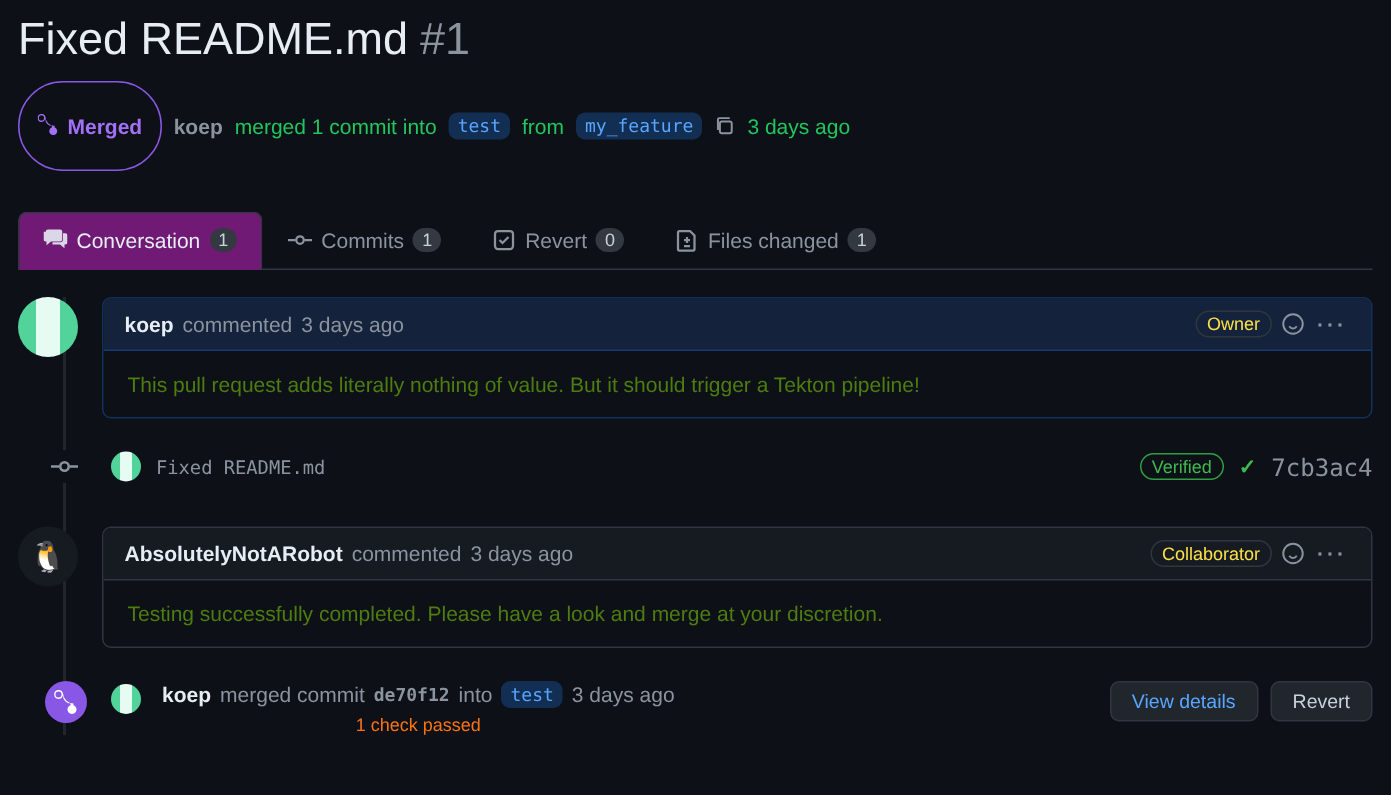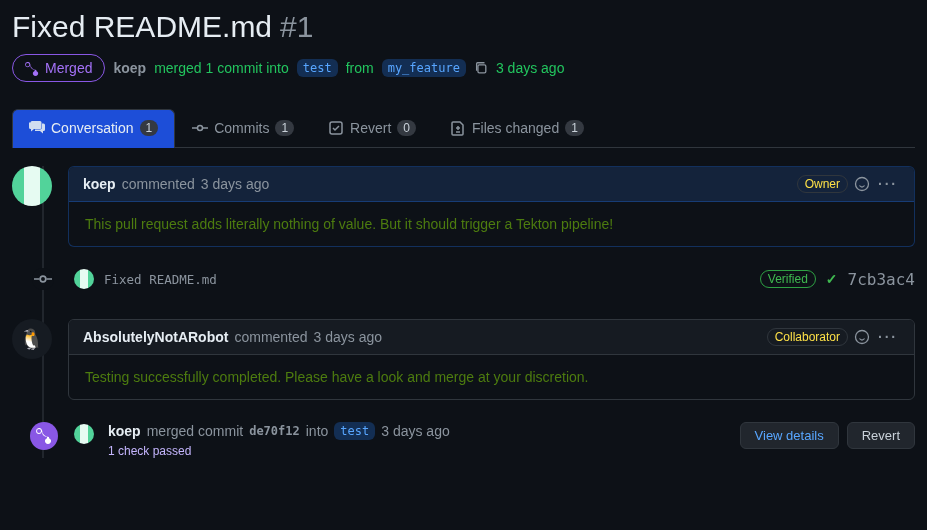--- a/index.html
+++ b/index.html
@@ -11,41 +11,41 @@
     width: 927px;
     height: 530px;
     overflow: hidden;
     padding: 10px 12px 0 12px;
   }
   .title-row { display: flex; align-items: baseline; gap: 8px; margin-bottom: 10px; }
   .title-text { font-size: 30px; font-weight: 400; color: #e6edf3; }
   .title-number { font-size: 30px; font-weight: 300; color: #8b949e; }
   .meta-row { display: flex; align-items: center; gap: 8px; margin-bottom: 26px; }
   .state-badge {
-    display: inline-flex; align-items: flex-end; gap:6px;
+    display: inline-flex; align-items: flex-start; gap:6px;
     border: 1px solid #8957e5; color:#a371f7;
-    padding: 5px 12px; border-radius: 999px; font-weight:400;
+    padding: 21px 12px; border-radius: 999px; font-weight:700;
   }
   .merge-icon { width:14px; height:14px; }
   .meta-text { color:#22c55e; }
   .meta-author { color:#8b949e; font-weight:600; }
   .branch-label {
     background:#132e53; color:#58a6ff; font-family: ui-monospace,SFMono-Regular,Menlo,monospace;
     font-size:12px; padding:2px 6px; border-radius:6px;
   }
   .copy-icon-btn { width:14px; height:14px; color:#8b949e; }
 
   .tabnav { display:flex; border-bottom:1px solid #30363d; }
   .tab {
     display:flex; align-items:center; gap:6px; padding:10px 16px 12px;
     color:#8b949e; border:1px solid transparent; border-bottom:none;
     border-top-left-radius:6px; border-top-right-radius:6px; cursor:pointer;
     position:relative; top:1px;
   }
-  .tab.selected { background:#1d4ed8; color:#e6edf3; border-color:#30363d; }
+  .tab.selected { background:#701a75; color:#e6edf3; border-color:#30363d; }
   .tab .counter {
     background:#343941; color:#c9d1d9; font-size:12px;
     padding:1px 6px; border-radius:999px; min-width:18px; text-align:center;
   }
   .tab svg { width:16px; height:16px; }
 
   .timeline { position:relative; padding-top:18px; }
   .timeline-rail { position:absolute; left:30px; top:18px; bottom:0; width:2px; background:#21262d; }
 
   .comment-block { display:flex; gap:16px; position:relative; margin-bottom:22px; }
@@ -83,21 +83,21 @@
 
   .merge-event { display:flex; align-items:flex-start; gap:14px; position:relative; padding-left:62px; }
   .merge-badge {
     position:absolute; left:18px; top:0; width:28px; height:28px; border-radius:50%;
     background:#8957e5; display:flex; align-items:center; justify-content:center;
   }
   .merge-badge svg { width:16px; height:16px; color:#fff; }
   .merge-line { color:#8b949e; display:flex; align-items:center; gap:6px; flex-wrap:wrap; }
   .merge-line .author { color:#e6edf3; font-weight:600; }
   .merge-sha { font-family:ui-monospace,SFMono-Regular,Menlo,monospace; font-size:12px; color:#8b949e; font-weight:600; }
-  .check-passed { font-size:12px; color:#c4b5fd; margin-top:4px; }
+  .check-passed { font-size:12px; color:#f97316; margin-top:4px;text-align:center; }
   .btn {
     background:#21262d; border:1px solid #30363d; color:#c9d1d9;
     padding:5px 14px; border-radius:6px; font-size:13px; font-weight:500; cursor:pointer;
   }
   .btn.primary { color:#58a6ff; font-weight:400; }
   .merge-actions { margin-left:auto; display:flex; gap:8px; align-items:flex-start; }
 </style>
 </head>
 <body>
 

